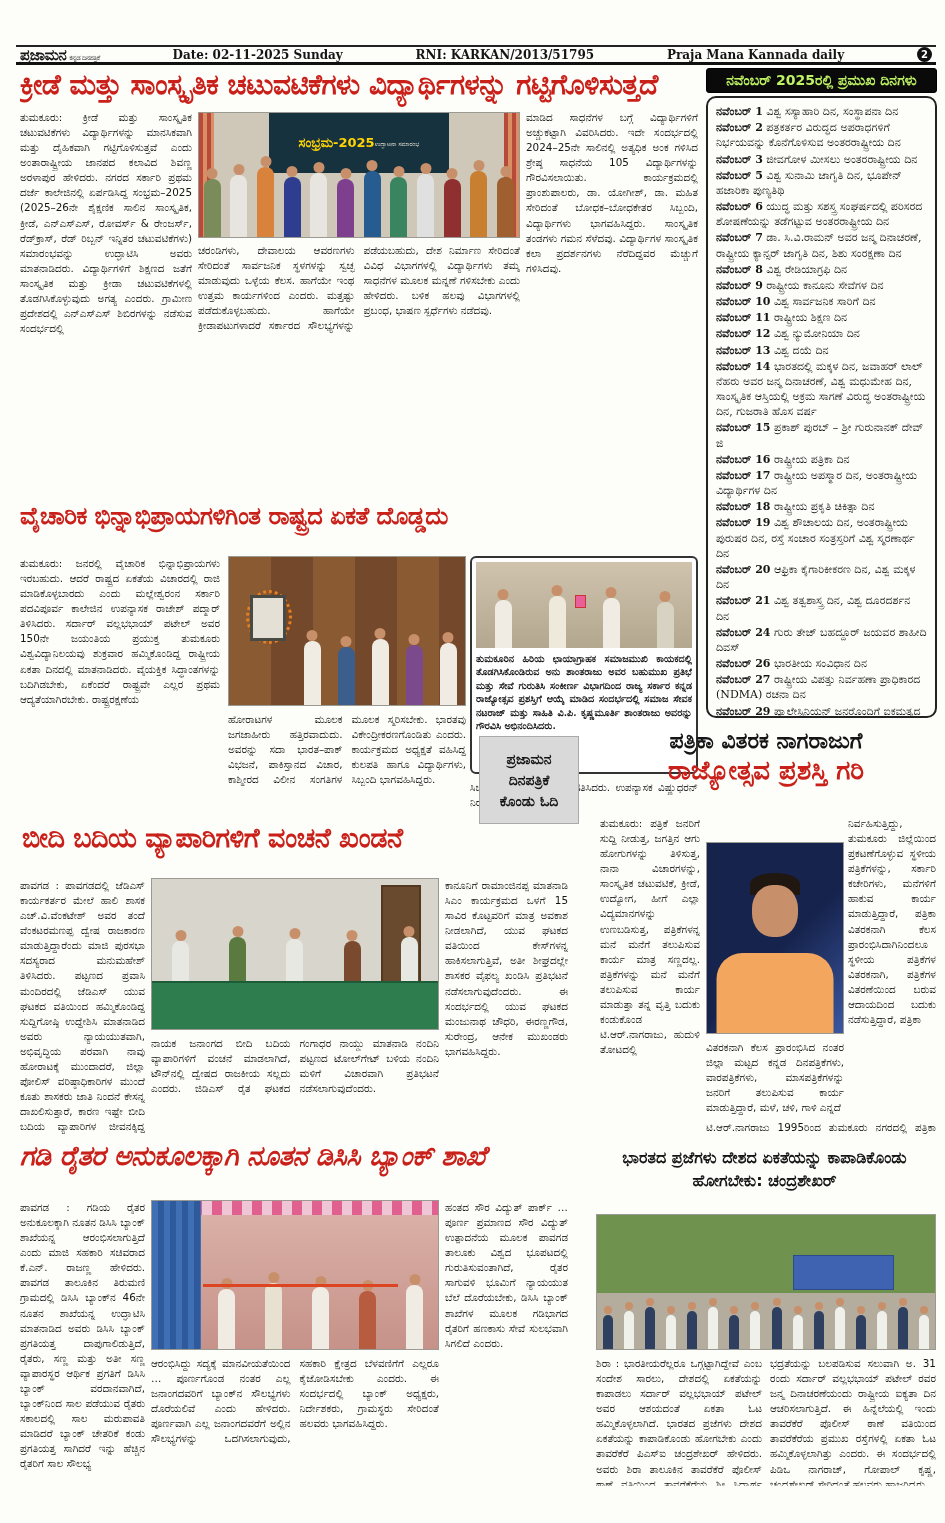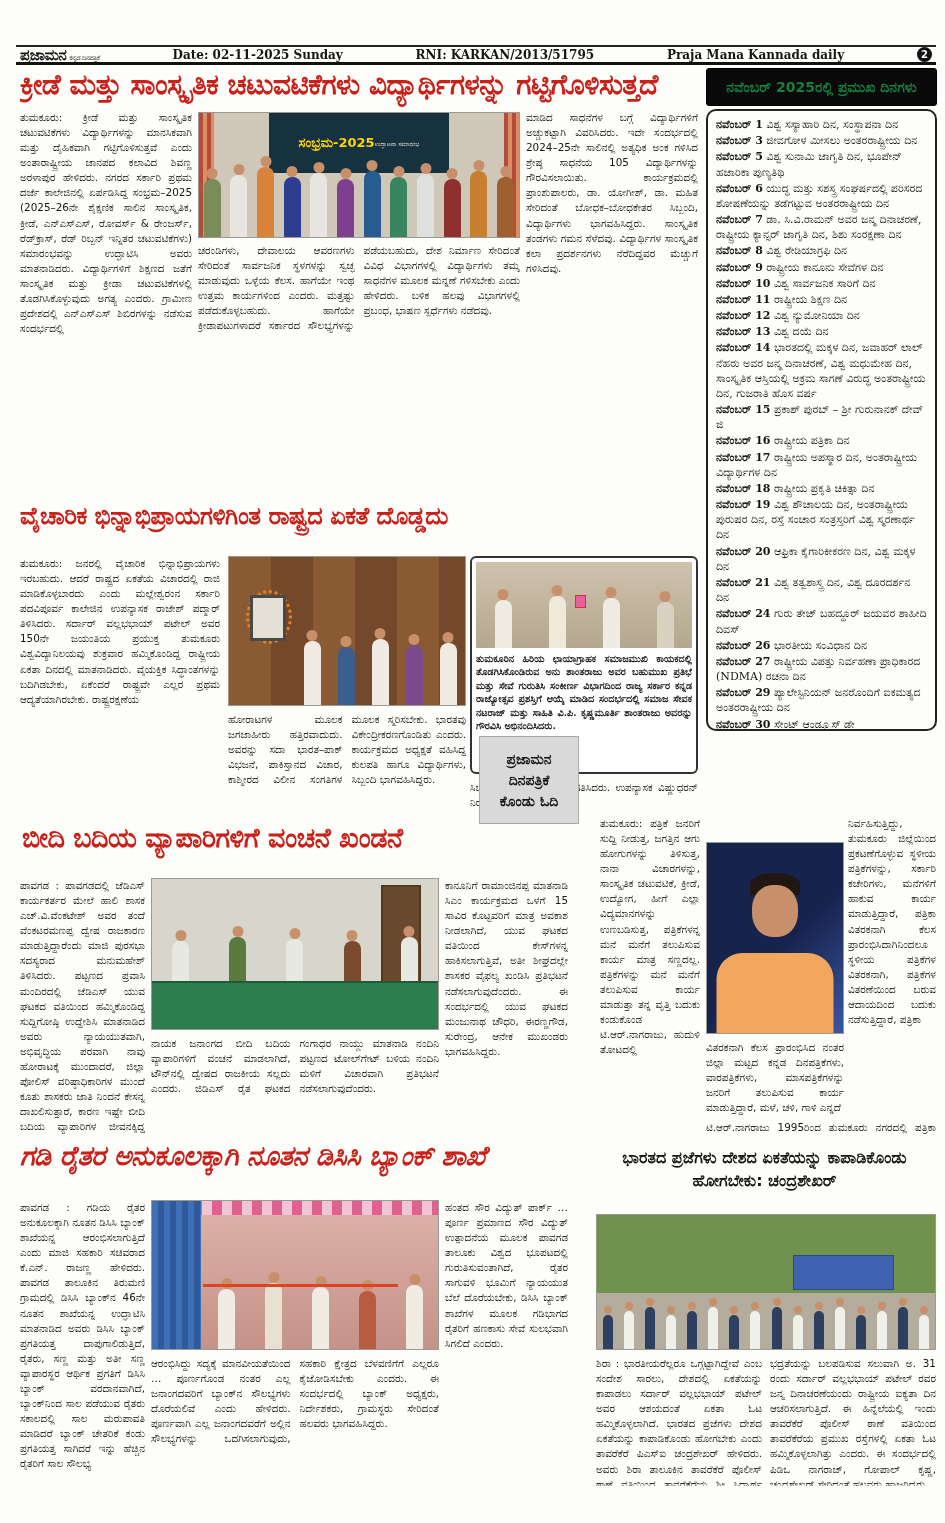--- a/index.html
+++ b/index.html
@@ -28,21 +28,21 @@
   #h4 .l2 { font-size:26px; font-weight:bold; margin-top:2px; }
   #h5 { left:20px; top:1140px; width:562px; height:50px; font-size:27px; white-space:nowrap;font-style:italic; }
   #h6 { left:592px; top:1146px; width:345px; height:66px; font-size:16px; font-weight:bold; text-align:center; line-height:1.45; }
 
   
   .bt { font-size:10.4px; line-height:1.45; text-align:justify; overflow:hidden; }
   .c2 { column-count:2; column-gap:9px; }
 
   
   #sidebar { left:706px; top:68px; width:231px; height:652px; }
-  #sb-title { height:38px; background:#0a0a0a; color:#15803d; border:1px solid #000; border-radius:3px;
+  #sb-title { height:25px; background:#0a0a0a; color:#bef264; border:1px solid #000; border-radius:3px;
     font-size:14px; font-weight:bold; display:flex; align-items:center; justify-content:center; }
   #sb-box { margin-top:3px; height:622px; border:2px solid #222; border-radius:10px;
     padding:6px 8px; overflow:hidden; font-family:"DejaVu Serif", serif; font-size:11px; line-height:1.38; }
   .sb-entry { margin-bottom:1px; }
   .sb-day { font-weight:bold; }
 
   
   .photo { position:absolute; overflow:hidden; border:1px solid #9a9a92; background:#cfc8b8; }
   .people { position:absolute; bottom:0; left:0; right:0; display:flex; align-items:flex-end; justify-content:space-around; }
   .person { position:relative; width:17px; border-radius:8px 8px 0 0; }
@@ -104,20 +104,21 @@
   </div>
 
   <div class="abs hl red" id="h1">ಕ್ರೀಡೆ ಮತ್ತು ಸಾಂಸ್ಕೃತಿಕ ಚಟುವಟಿಕೆಗಳು ವಿದ್ಯಾರ್ಥಿಗಳನ್ನು ಗಟ್ಟಿಗೊಳಿಸುತ್ತದೆ</div>
 
   <div class="abs" id="sidebar">
     <div id="sb-title">ನವೆಂಬರ್ 2025ರಲ್ಲಿ ಪ್ರಮುಖ ದಿನಗಳು</div>
     <div id="sb-box">
 
         <p class="sb-entry"><span class="sb-day">ನವೆಂಬರ್ 1</span> <span>ವಿಶ್ವ ಸಸ್ಯಾಹಾರಿ ದಿನ, ಸಂಸ್ಥಾಪನಾ ದಿನ</span></p>
 
+        <p class="sb-entry"><span class="sb-day">ನವೆಂಬರ್ 2</span> <span>ಪತ್ರಕರ್ತರ ವಿರುದ್ಧದ ಅಪರಾಧಗಳಿಗೆ ನಿರ್ಭಯವನ್ನು ಕೊನೆಗೊಳಿಸುವ ಅಂತರರಾಷ್ಟ್ರೀಯ ದಿನ</span></p>
 
         <p class="sb-entry"><span class="sb-day">ನವೆಂಬರ್ 3</span> <span>ಜೀವಗೋಳ ಮೀಸಲು ಅಂತರರಾಷ್ಟ್ರೀಯ ದಿನ</span></p>
 
         <p class="sb-entry"><span class="sb-day">ನವೆಂಬರ್ 5</span> <span>ವಿಶ್ವ ಸುನಾಮಿ ಜಾಗೃತಿ ದಿನ, ಭೂಪೇನ್ ಹಜಾರಿಕಾ ಪುಣ್ಯತಿಥಿ</span></p>
 
         <p class="sb-entry"><span class="sb-day">ನವೆಂಬರ್ 6</span> <span>ಯುದ್ಧ ಮತ್ತು ಸಶಸ್ತ್ರ ಸಂಘರ್ಷದಲ್ಲಿ ಪರಿಸರದ ಶೋಷಣೆಯನ್ನು ತಡೆಗಟ್ಟುವ ಅಂತರರಾಷ್ಟ್ರೀಯ ದಿನ</span></p>
 
         <p class="sb-entry"><span class="sb-day">ನವೆಂಬರ್ 7</span> <span>ಡಾ. ಸಿ.ವಿ.ರಾಮನ್ ಅವರ ಜನ್ಮ ದಿನಾಚರಣೆ, ರಾಷ್ಟ್ರೀಯ ಕ್ಯಾನ್ಸರ್ ಜಾಗೃತಿ ದಿನ, ಶಿಶು ಸಂರಕ್ಷಣಾ ದಿನ</span></p>
 
         <p class="sb-entry"><span class="sb-day">ನವೆಂಬರ್ 8</span> <span>ವಿಶ್ವ ರೇಡಿಯಾಗ್ರಫಿ ದಿನ</span></p>
@@ -214,20 +215,24 @@
     <div class="caption" style="height:112px;">ತುಮಕೂರಿನ ಹಿರಿಯ ಛಾಯಾಗ್ರಾಹಕ ಸಮಾಜಮುಖಿ ಕಾಯಕದಲ್ಲಿ ತೊಡಗಿಸಿಕೊಂಡಿರುವ ಅನು ಶಾಂತರಾಜು ಅವರ ಬಹುಮುಖ ಪ್ರತಿಭೆ ಮತ್ತು ಸೇವೆ ಗುರುತಿಸಿ ಸಂಕೀರ್ಣ ವಿಭಾಗದಿಂದ ರಾಜ್ಯ ಸರ್ಕಾರ ಕನ್ನಡ ರಾಜ್ಯೋತ್ಸವ ಪ್ರಶಸ್ತಿಗೆ ಆಯ್ಕೆ ಮಾಡಿದ ಸಂದರ್ಭದಲ್ಲಿ ಸಮಾಜ ಸೇವಕ ನಟರಾಜ್ ಮತ್ತು ಸಾಹಿತಿ ವಿ.ಪಿ. ಕೃಷ್ಣಮೂರ್ತಿ ಶಾಂತರಾಜು ಅವರನ್ನು ಗೌರವಿಸಿ ಅಭಿನಂದಿಸಿದರು.</div>
   </div>
   <div class="abs bt" style="left:470px; top:780px; width:228px; height:42px;">ಸಿಬಂತಿ ಪದ್ಮನಾಭ ಕೆ. ವಿ. ಸ್ವಾಗತಿಸಿದರು. ಉಪನ್ಯಾಸಕ ವಿಷ್ಣುಧರನ್ ನಿರೂಪಿಸಿದರು.</div>
 
   <div class="abs" id="notice">
     <div>ಪ್ರಜಾಮನ</div>
     <div>ದಿನಪತ್ರಿಕೆ</div>
     <div>ಕೊಂಡು ಓದಿ</div>
   </div>
 
+  <div class="abs" id="h4">
+    <div class="l1">ಪತ್ರಿಕಾ ವಿತರಕ ನಾಗರಾಜುಗೆ</div>
+    <div class="l2 red">ರಾಜ್ಯೋತ್ಸವ ಪ್ರಶಸ್ತಿ ಗರಿ</div>
+  </div>
 
   <div class="abs hl red" id="h3">ಬೀದಿ ಬದಿಯ ವ್ಯಾಪಾರಿಗಳಿಗೆ ವಂಚನೆ ಖಂಡನೆ</div>
   <div class="abs bt" style="left:20px; top:878px; width:125px; height:256px;">ಪಾವಗಡ : ಪಾವಗಡದಲ್ಲಿ ಜೆಡಿಎಸ್ ಕಾರ್ಯಕರ್ತರ ಮೇಲೆ ಹಾಲಿ ಶಾಸಕ ಎಚ್.ವಿ.ವೆಂಕಟೇಶ್ ಅವರ ತಂದೆ ವೆಂಕಟರಮಣಪ್ಪ ದ್ವೇಷ ರಾಜಕಾರಣ ಮಾಡುತ್ತಿದ್ದಾರೆಂದು ಮಾಜಿ ಪುರಸಭಾ ಸದಸ್ಯರಾದ ಮನುಮಹೇಶ್ ತಿಳಿಸಿದರು. ಪಟ್ಟಣದ ಪ್ರವಾಸಿ ಮಂದಿರದಲ್ಲಿ ಜೆಡಿಎಸ್ ಯುವ ಘಟಕದ ವತಿಯಿಂದ ಹಮ್ಮಿಕೊಂಡಿದ್ದ ಸುದ್ದಿಗೋಷ್ಠಿ ಉದ್ದೇಶಿಸಿ ಮಾತನಾಡಿದ ಅವರು ನ್ಯಾಯಯುತವಾಗಿ, ಅಭಿವೃದ್ಧಿಯ ಪರವಾಗಿ ನಾವು ಹೋರಾಟಕ್ಕೆ ಮುಂದಾದರೆ, ಜಿಲ್ಲಾ ಪೋಲಿಸ್ ವರಿಷ್ಠಾಧಿಕಾರಿಗಳ ಮುಂದೆ ಕೂತು ಶಾಸಕರು ಜಾತಿ ನಿಂದನೆ ಕೇಸನ್ನ ದಾಖಲಿಸುತ್ತಾರೆ, ಕಾರಣ ಇಷ್ಟೇ ಬೀದಿ ಬದಿಯ ವ್ಯಾಪಾರಿಗಳ ಜೀವನಕ್ಕಿದ್ದ ಅಂಗಡಿಗಳನ್ನ, ಸಿಎಂ ಕಾರ್ಯಕ್ರಮಕ್ಕಾಗಿ ತೆರವು ಮಾಡಿ ಅಲ್ಲಿ ನಂದಿನಿ ಸ್ಟಾಲ್ ತೆರೆದು</div>
   <div class="abs photo" id="photo3" style="left:151px; top:878px; width:288px; height:152px;">
     <div class="door"></div>
     <div class="people" style="bottom:28%;">
         <div class="person" style="height: 46px; background: rgb(232, 232, 226);"></div>
         <div class="person" style="height: 50px; background: rgb(90, 122, 63);"></div>
         <div class="person" style="height: 48px; background: rgb(232, 232, 226);"></div>
         <div class="person" style="height: 46px; background: rgb(122, 74, 47);"></div>

